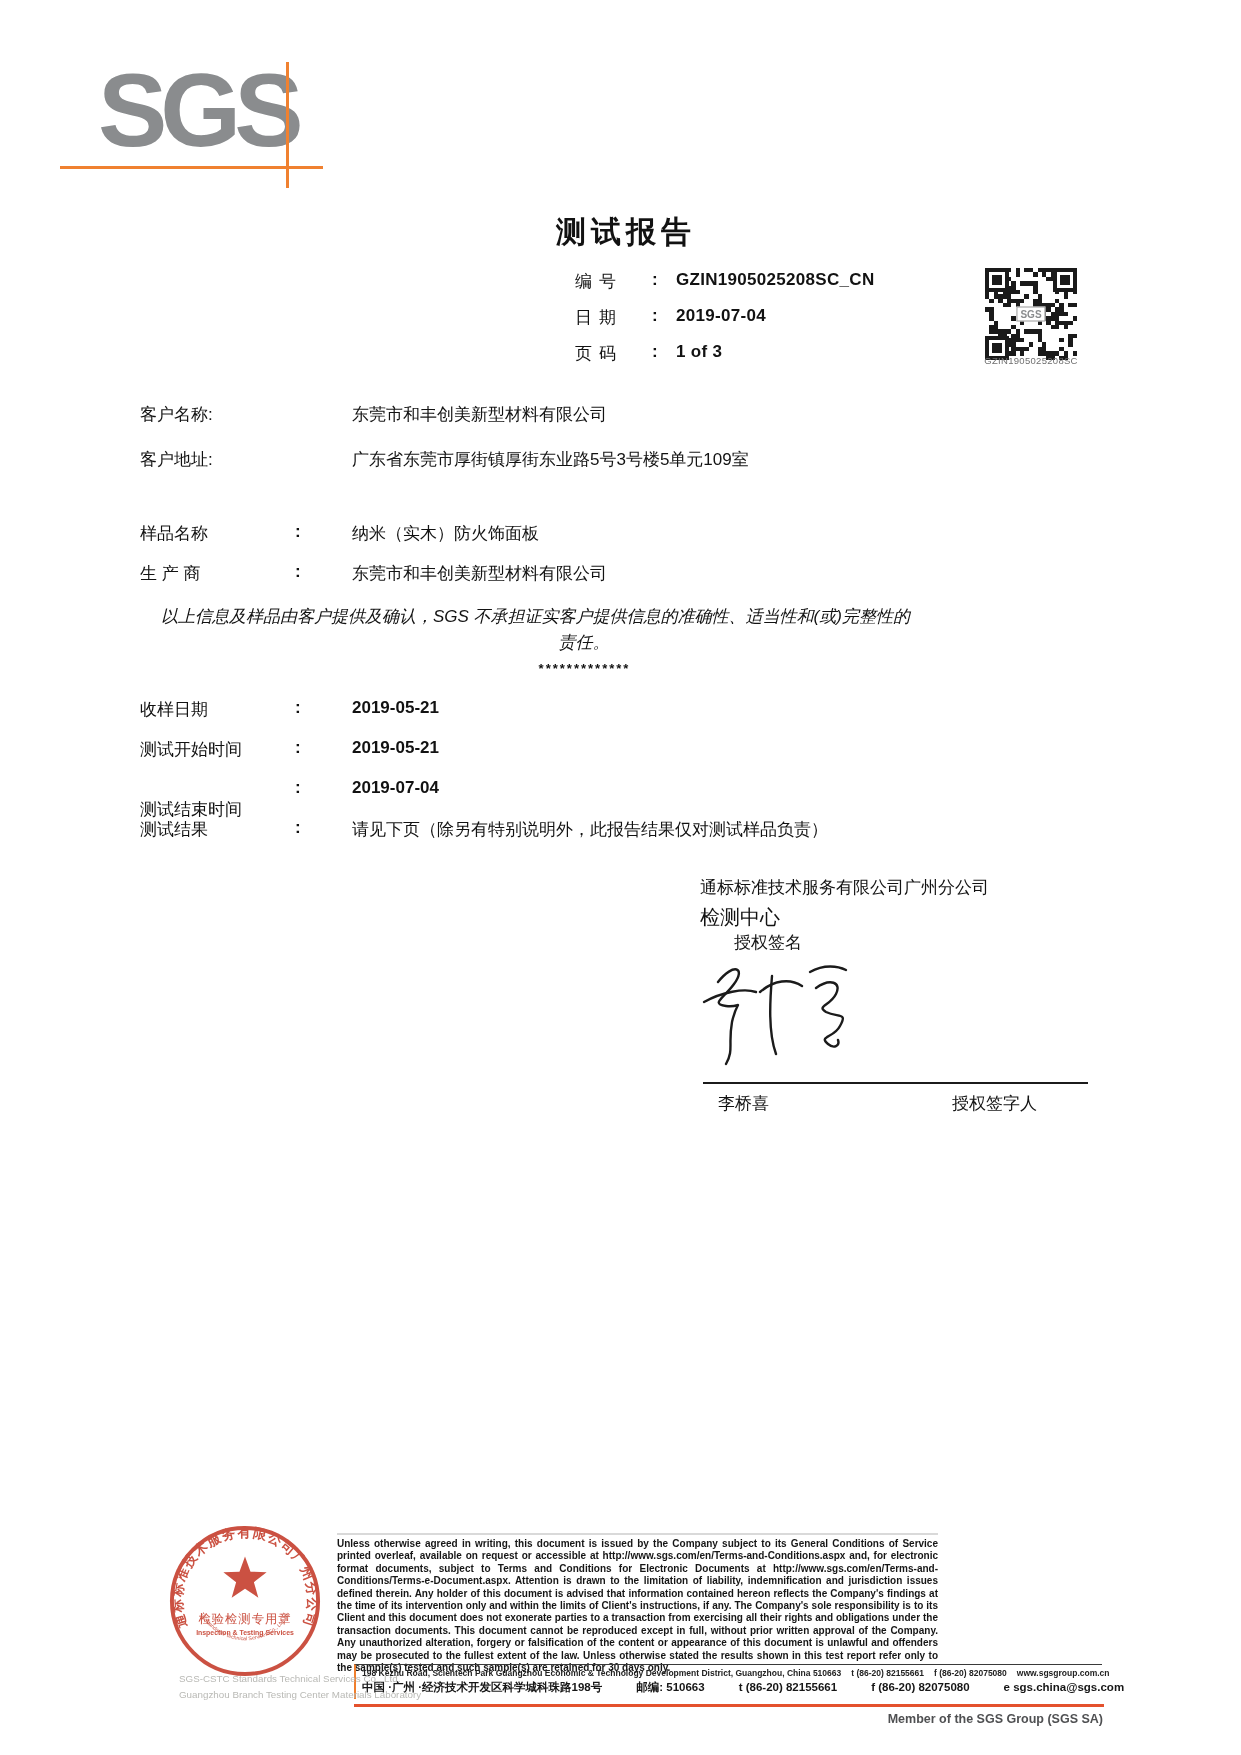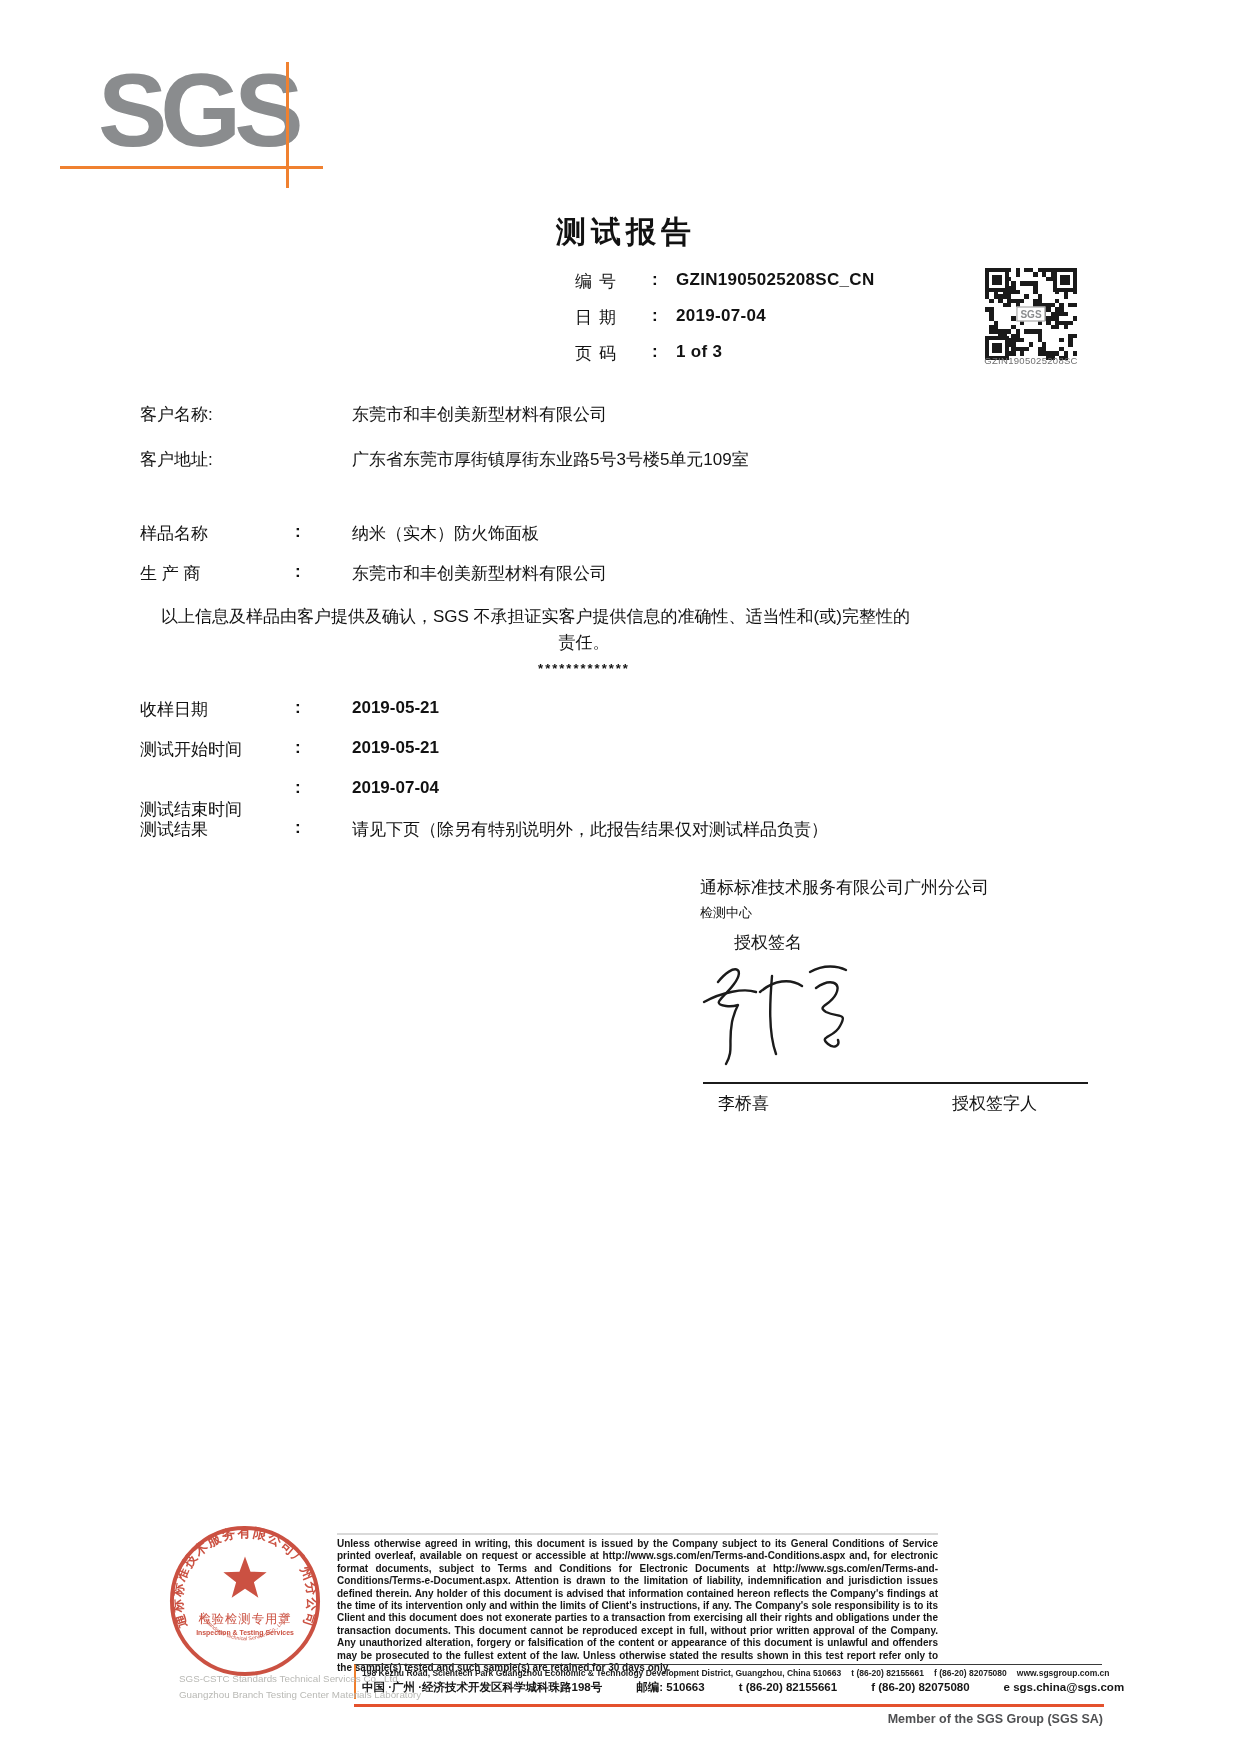--- a/index.html
+++ b/index.html
@@ -33,28 +33,28 @@
              background:#fff;border:1px solid #9a9a9a;color:#8a8c8e;font-weight:bold;
              font-size:10px;padding:0 3px;line-height:13px;}
   .qr-caption{left:981px;top:355px;width:100px;text-align:center;font-size:9.5px;color:#6f6f6f;letter-spacing:.3px;}
 
   
   .lbl{left:140px;font-size:17px;}
   .col{left:295px;font-size:17px;font-weight:bold;}
   .val{left:352px;font-size:17px;}
   .bold{font-weight:bold;}
 
-  .disclaimer{left:145px;top:604px;width:878px;font-size:17px;line-height:1.55;}
+  .disclaimer{left:145px;top:604px;width:878px;font-size:17px;line-height:1.55;font-style:italic;}
   .disclaimer .l1{padding-left:16px;}
   .disclaimer .l2{text-align:center;}
   .disclaimer .stars{text-align:center;font-size:13px;font-weight:bold;letter-spacing:2px;margin-top:2px;}
 
   
   .sig-company{left:700px;top:876px;font-size:17px;}
-  .sig-dept{left:700px;top:904px;font-size:13px;}
+  .sig-dept{left:700px;top:904px;font-size:20px;}
   .sig-label{left:700px;top:931px;font-size:17px;margin-left:34px;}
   .sig-svg{left:688px;top:948px;}
   .sig-rule{left:703px;top:1082px;width:385px;height:2px;background:#1b1b1b;}
   .sig-name{left:718px;top:1092px;font-size:17px;}
   .sig-title{left:952px;top:1092px;font-size:17px;}
 
   
   .stamp{left:166px;top:1522px;z-index:3;}
   .lab-lines{left:142px;top:1671px;width:225px;font-size:9.8px;line-height:1.65;
              color:#b9b9b5;z-index:1;white-space:nowrap;margin-left:37px;}

